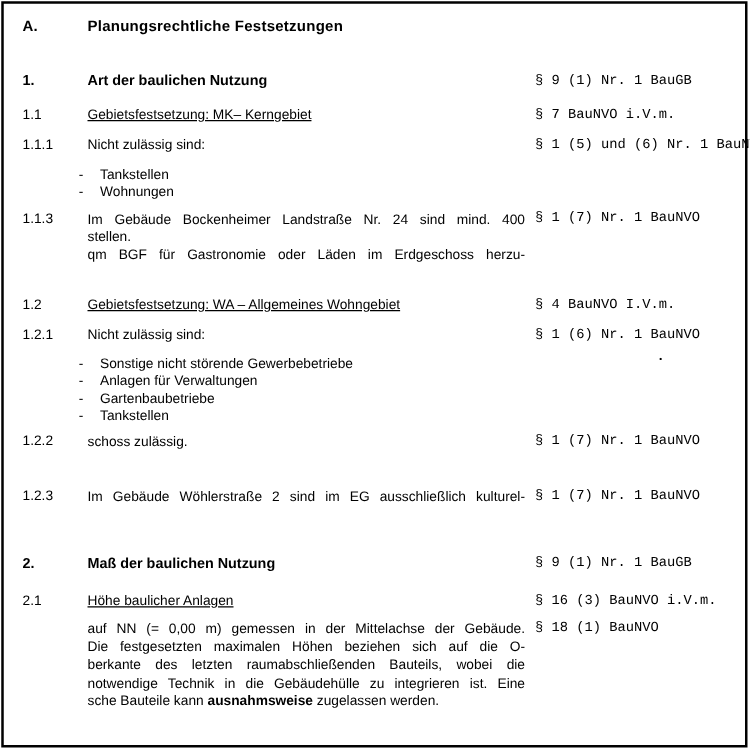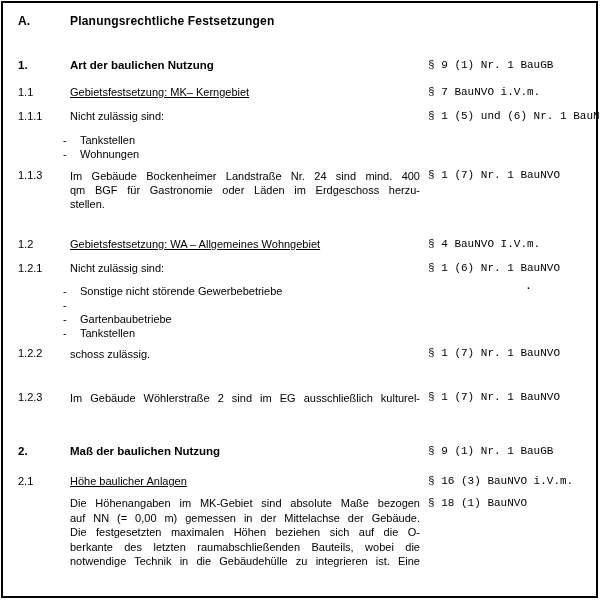--- a/index.html
+++ b/index.html
@@ -64,22 +64,22 @@
           <span class="dash">-</span>
           <span>Wohnungen</span>
         </div>
     </div>
   </div>
 
   <div class="block" style="top:166px">
     <span class="num">1.1.3</span>
     <div class="content">
       <div class="line jl">Im Gebäude Bockenheimer Landstraße Nr. 24 sind mind. 400</div>
+      <div class="line">stellen.</div>
       <div class="line jl">qm BGF für Gastronomie oder Läden im Erdgeschoss herzu-</div>
-      <div class="line">stellen.</div>
     </div>
     <div class="ref">§ 1 (7) Nr. 1 BauNVO</div>
   </div>
 
   <div class="block" style="top:235px">
     <span class="num">1.2</span>
     <div class="content"><span class="u">Gebietsfestsetzung: WA  – Allgemeines Wohngebiet</span></div>
     <div class="ref">§ 4 BauNVO I.V.m.</div>
   </div>
 
@@ -90,20 +90,21 @@
   </div>
 
   <div class="block" style="top:281px">
     <div class="bullets">
       <div class="bullet">
           <span class="dash">-</span>
           <span>Sonstige nicht störende Gewerbebetriebe</span>
         </div>
       <div class="bullet">
           <span class="dash">-</span>
+          <span>Anlagen für Verwaltungen</span>
         </div>
       <div class="bullet">
           <span class="dash">-</span>
           <span>Gartenbaubetriebe</span>
         </div>
       <div class="bullet">
           <span class="dash">-</span>
           <span>Tankstellen</span>
         </div>
     </div>
@@ -138,21 +139,21 @@
     <div class="content"><span class="u">Höhe baulicher Anlagen</span></div>
     <div class="ref">§ 16 (3) BauNVO i.V.m.</div>
   </div>
 
   <div class="block" style="top:494px">
     <div class="ref">§ 18 (1) BauNVO</div>
   </div>
 
   <div class="block para" style="top:493px">
     <div class="content">
-      <div class="line jl">Die Höhenangaben im MK-Gebiet sind absolute Maße bezogen</div>
       <div class="line jl">auf NN (= 0,00 m) gemessen in der Mittelachse der Gebäude.</div>
       <div class="line jl">Die festgesetzten maximalen Höhen beziehen sich auf die O-</div>
       <div class="line jl">berkante des letzten raumabschließenden Bauteils, wobei die</div>
       <div class="line jl">notwendige Technik in die Gebäudehülle zu integrieren ist. Eine</div>
+      <div class="line"><span>sche Bauteile kann </span><span class="b">ausnahmsweise</span><span> zugelassen werden.</span></div>
     </div>
   </div>
 
 </div>
 
 </body></html>

